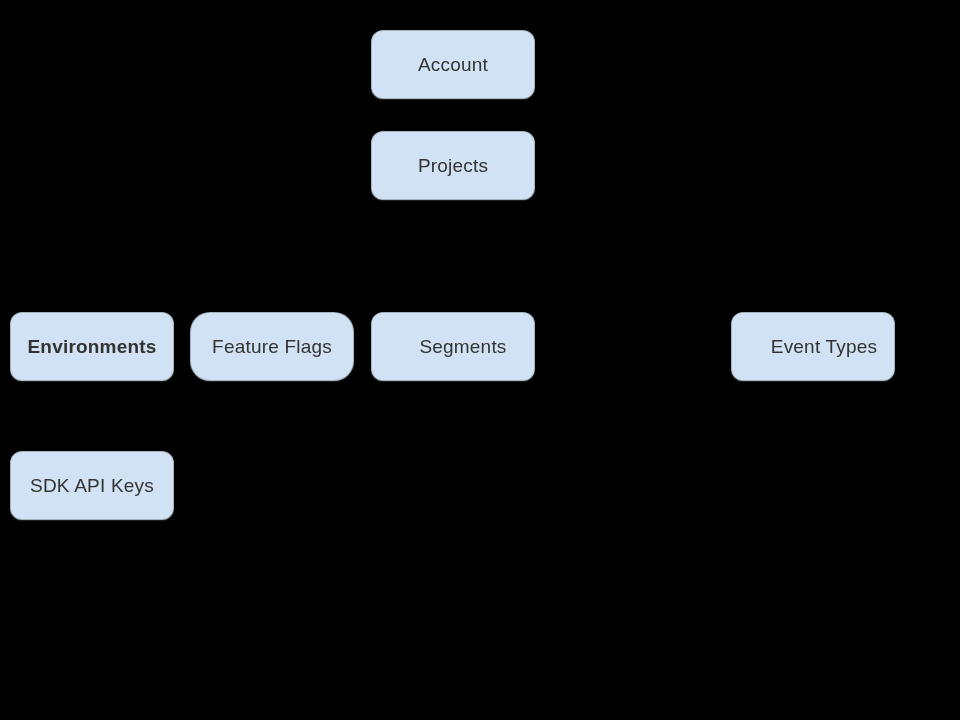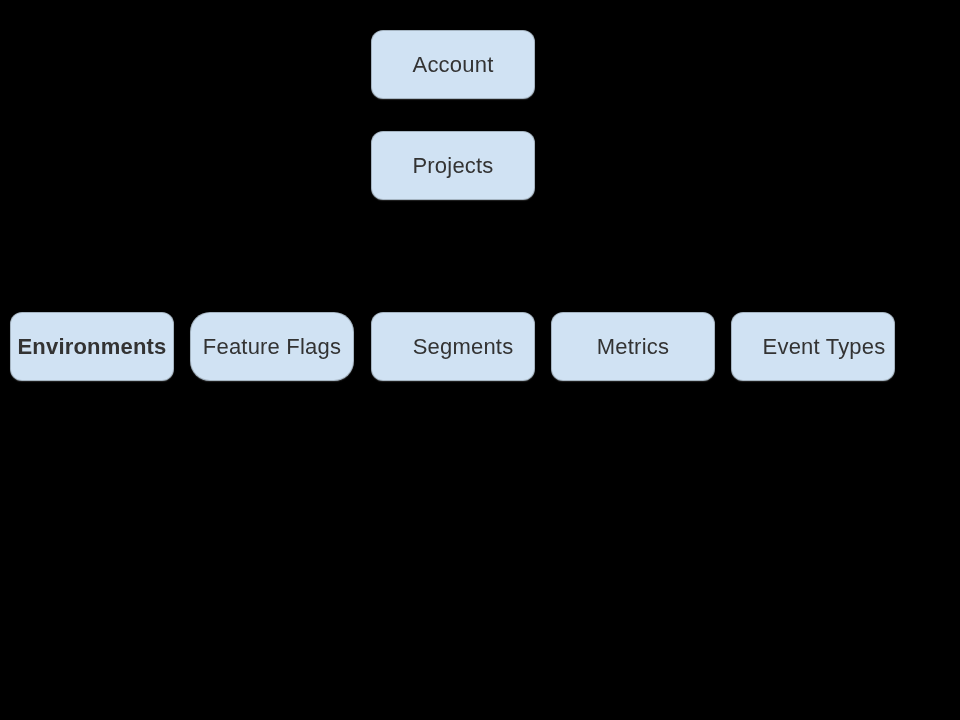--- a/index.html
+++ b/index.html
@@ -24,21 +24,21 @@
     position: absolute;
     width: 164px;
     height: 69px;
     box-sizing: border-box;
     background: #d0e2f3;
     border: 1px solid rgba(130, 142, 152, 0.55);
     border-radius: 12px;
     display: flex;
     align-items: center;
     justify-content: center;
-    font-size: 22px;
+    font-size: 19px;
     color: #333333;
     letter-spacing: 0.2px;
     box-shadow: 0 1px 1px rgba(140, 140, 140, 0.25);
   }
   #n-account      { left: 371px; top:  30px; }
   #n-projects     { left: 371px; top: 131px; }
   #n-environments { left:  10px; top: 312px; font-weight: bold; }
   #n-feature-flags{ left: 190px; top: 312px; border-radius: 20px; }
   #n-segments     { left: 371px; top: 312px; padding-left: 20px; }
   #n-metrics      { left: 551px; top: 312px; }
@@ -63,22 +63,22 @@
   </div>
 
   <div class="node" id="n-feature-flags">
     <span>Feature Flags</span>
   </div>
 
   <div class="node" id="n-segments">
     <span>Segments</span>
   </div>
 
-  <div class="node" id="n-metrics">
-    <span>Metrics</span>
-  </div>
 
   <div class="node" id="n-event-types">
     <span>Event Types</span>
   </div>
 
+  <div class="node" id="n-sdk-api-keys">
+    <span>SDK API Keys</span>
+  </div>
 
 </div>
 
 </body></html>

